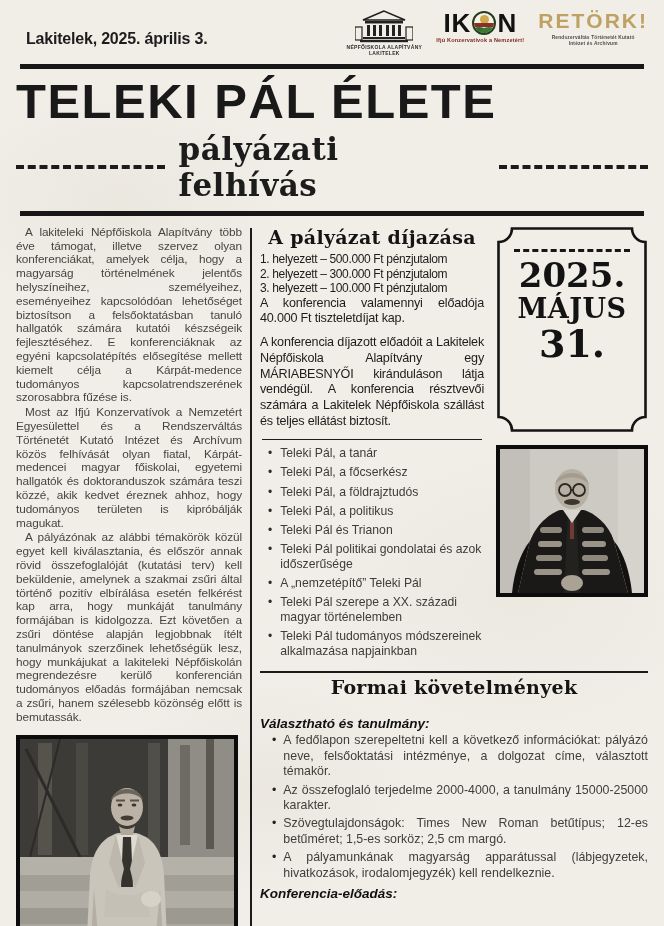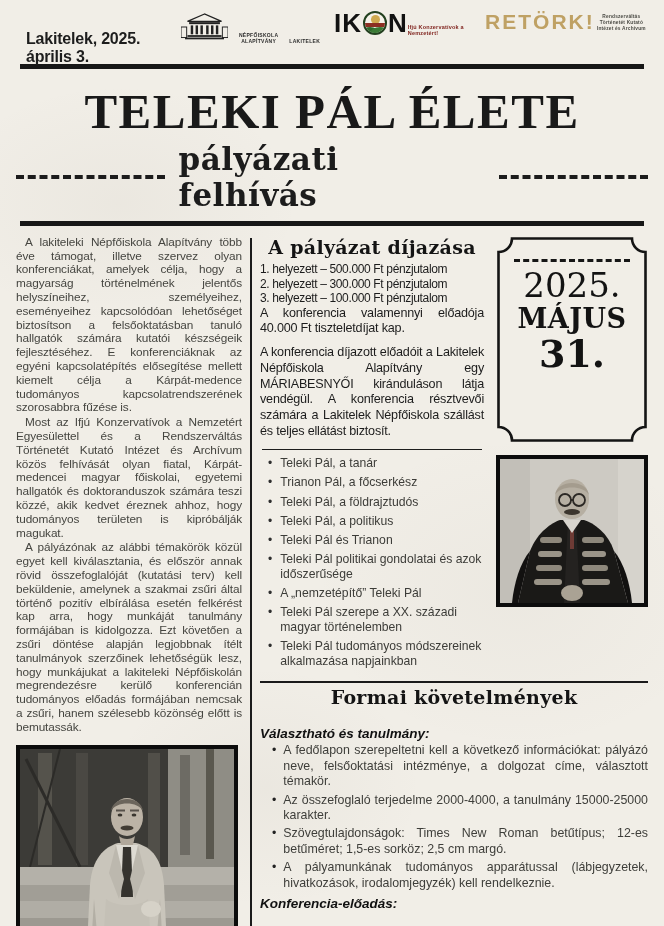--- a/index.html
+++ b/index.html
@@ -15,35 +15,35 @@
       radial-gradient(ellipse 260px 200px at 40% 85%, rgba(120,110,90,0.05), transparent 60%);
     font-family:"Liberation Sans", sans-serif;
     color:#1a1a1a;
     padding:6px 16px 6px 16px;
     overflow:hidden;
   }
   
   .header-row { display:flex; justify-content:space-between; align-items:flex-start; height:56px; }
   .dateline { font-size:16px; font-weight:700; letter-spacing:-0.2px; color:#1d1d1d; margin-top:24px; padding-left:10px; }
   .logo-strip { display:flex; align-items:flex-start; gap:14px; padding-top:4px; }
-  .logo { display:flex; flex-direction:row; align-items:flex-end; }
+  .logo { display:flex; flex-direction:column; align-items:center; }
   .logo-caption { font-size:5px; line-height:1.2; color:#2c2c2c; text-align:center; letter-spacing:0.3px; font-weight:700; }
   .ikon-word { display:flex; align-items:center; font-family:"Liberation Sans", sans-serif; font-weight:800; font-size:26px; letter-spacing:1px; color:#121212; line-height:1; }
   .ikon-globe { width:24px; height:24px; border-radius:50%; border:2.5px solid #23401f; margin:0 1px; position:relative; overflow:hidden; background:#f5f2ea; }
   .ikon-globe .sun { position:absolute; left:6px; top:2px; width:9px; height:9px; border-radius:50%; background:#cfa94f; }
   .ikon-globe .band { position:absolute; left:0; top:10px; width:100%; height:4px; background:#8c2f23; }
   .ikon-globe .hill { position:absolute; left:-4px; bottom:-6px; width:18px; height:12px; border-radius:50%; background:#2f6b2d; }
   .ikon-globe .hill2 { position:absolute; right:-5px; bottom:-7px; width:20px; height:13px; border-radius:50%; background:#3a7a35; }
   .ikon-tag { font-size:5.5px; font-weight:800; color:#7e1f1a; margin-top:1px; letter-spacing:0.2px; }
   .retorki-word { font-size:21px; font-weight:800; letter-spacing:2px; color:#bfa164; line-height:1; font-family:"Liberation Sans", sans-serif; }
   .retorki-cap { font-size:4.8px; color:#4a4a44; font-weight:700; line-height:1.25; text-align:center; margin-top:4px; letter-spacing:0.2px; }
   .building-svg { display:block; }
   
   .rule-thick { height:5px; background:#171717; margin:2px 4px 0 4px; }
-  .main-title { text-align:center; font-family:Liberation Serif, serif; font-weight:700; font-size:49px; letter-spacing:1.5px; color:#191919; margin-top:16px; line-height:1.1; }
+  .main-title { text-align:left; font-family:Liberation Sans, sans-serif; font-weight:700; font-size:49px; letter-spacing:1.5px; color:#191919; margin-top:6px; line-height:1.1; }
   .subtitle-row { display:flex; align-items:center; gap:14px; margin:2px 0 8px 0; }
   .dash-line { border-top:4.5px dashed #1c1c1c; width:150px; }
   .subtitle { font-family:"DejaVu Serif", serif; font-weight:700; font-size:31px; color:#1c1c1c; letter-spacing:0.5px; }
   
   .main { display:flex; margin-top:10px; align-items:stretch; height:720px; }
   .left-col { width:226px; flex:none; }
   .left-col p { font-size:11.8px; line-height:1.17; text-align:justify; color:#454540; text-indent:9px; margin-bottom:1px; letter-spacing:-0.1px; }
   .v-divider { width:2px; background:#1b1b1b; flex:none; margin:2px 8px 0 8px; }
   .right-area { flex:1; display:flex; flex-direction:column; }
   .top-row { display:flex; gap:12px; }
@@ -55,21 +55,21 @@
   .prize-par { font-size:12.6px; color:#1c1c1c; line-height:1.24; text-align:justify; margin-top:9px; letter-spacing:-0.2px; }
   .mid-hr { border:none; border-top:1.6px solid #1d1d1d; margin:10px 2px 6px 2px; }
   .topics-list { list-style:none; margin-top:5px; padding-left:8px; }
   .topics-list li { display:flex; font-size:12.2px; color:#3c3c38; line-height:1.2; margin-bottom:4.6px; }
   .topics-list .blt { flex:none; margin-right:8px; font-size:12px; color:#2e2e2e; }
   
   .deadline-box { position:relative; height:207px; padding:16px 10px 10px 10px; text-align:center; }
   .deadline-box svg.frame { position:absolute; inset:0; width:100%; height:100%; }
   .deadline-intro { position:relative; font-size:13px; font-weight:700; color:#141414; line-height:1.25; letter-spacing:-0.3px; }
   .deadline-dash { position:relative; border-top:3.5px dashed #161616; margin:7px 8px 6px 8px; }
-  .dl-year { position:relative; font-family:"DejaVu Serif", serif; font-weight:400; font-size:34px; line-height:1.05; color:#131313; }
+  .dl-year { position:relative; font-family:"DejaVu Serif", serif; font-weight:700; font-size:34px; line-height:1.05; color:#131313; }
   .dl-month { position:relative; font-family:"DejaVu Serif", serif; font-weight:700; font-size:27px; line-height:1.1; color:#131313; letter-spacing:0.5px; }
   .dl-day { position:relative; font-family:"DejaVu Serif", serif; font-weight:700; font-size:38px; line-height:1.08; color:#131313; }
   
   .photo-frame { border:4px solid #0c0c0c; background:#c9c6c0; }
   .portrait { width:152px; height:152px; margin-top:12px; }
   .young-photo { width:222px; height:226px; margin-top:10px; margin-left:0; }
   .photo-frame svg { display:block; width:100%; height:100%; }
   
   .full-hr { border:none; border-top:2px solid #1a1a1a; margin:8px 0 3px 0; }
   .formal-title { margin-bottom:16px; }
@@ -210,21 +210,21 @@
 
           <hr class="mid-hr">
 
           <ul class="topics-list">
             <li>
                 <span class="blt">•</span>
                 <span>Teleki Pál, a tanár</span>
               </li>
             <li>
                 <span class="blt">•</span>
-                <span>Trianon Pál, a főcserkész</span>
+                <span>Teleki Pál, a főcserkész</span>
               </li>
             <li>
                 <span class="blt">•</span>
                 <span>Teleki Pál, a földrajztudós</span>
               </li>
             <li>
                 <span class="blt">•</span>
                 <span>Teleki Pál, a politikus</span>
               </li>
             <li>
@@ -310,20 +310,20 @@
         <li>
             <span class="blt">•</span>
             <span>Az összefoglaló terjedelme 2000-4000, a tanulmány 15000-25000 karakter.</span>
           </li>
         <li>
             <span class="blt">•</span>
             <span>Szövegtulajdonságok: Times New Roman betűtípus; 12-es betűméret; 1,5-es sorköz; 2,5 cm margó.</span>
           </li>
         <li>
             <span class="blt">•</span>
-            <span>A pályamunkának tudományos apparátussal (lábjegyzetek, hivatkozások, irodalomjegyzék) kell rendelkeznie.</span>
+            <span>A pályamunkának magyarság apparátussal (lábjegyzetek, hivatkozások, irodalomjegyzék) kell rendelkeznie.</span>
           </li>
       </ul>
       <div class="sub-head">Konferencia-előadás:</div>
 
     </div>
   </div>
 </div>
 
 </body></html>

